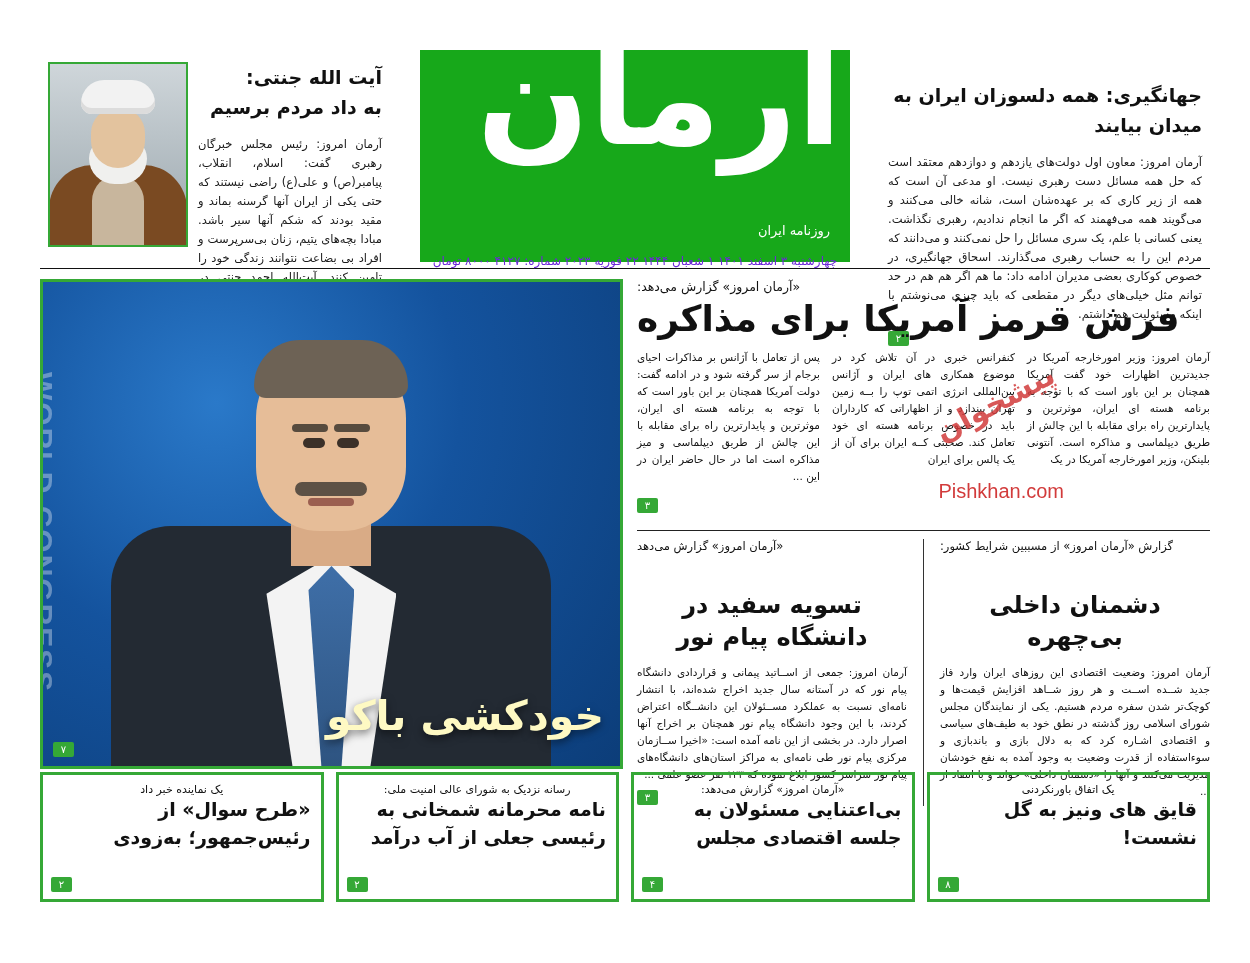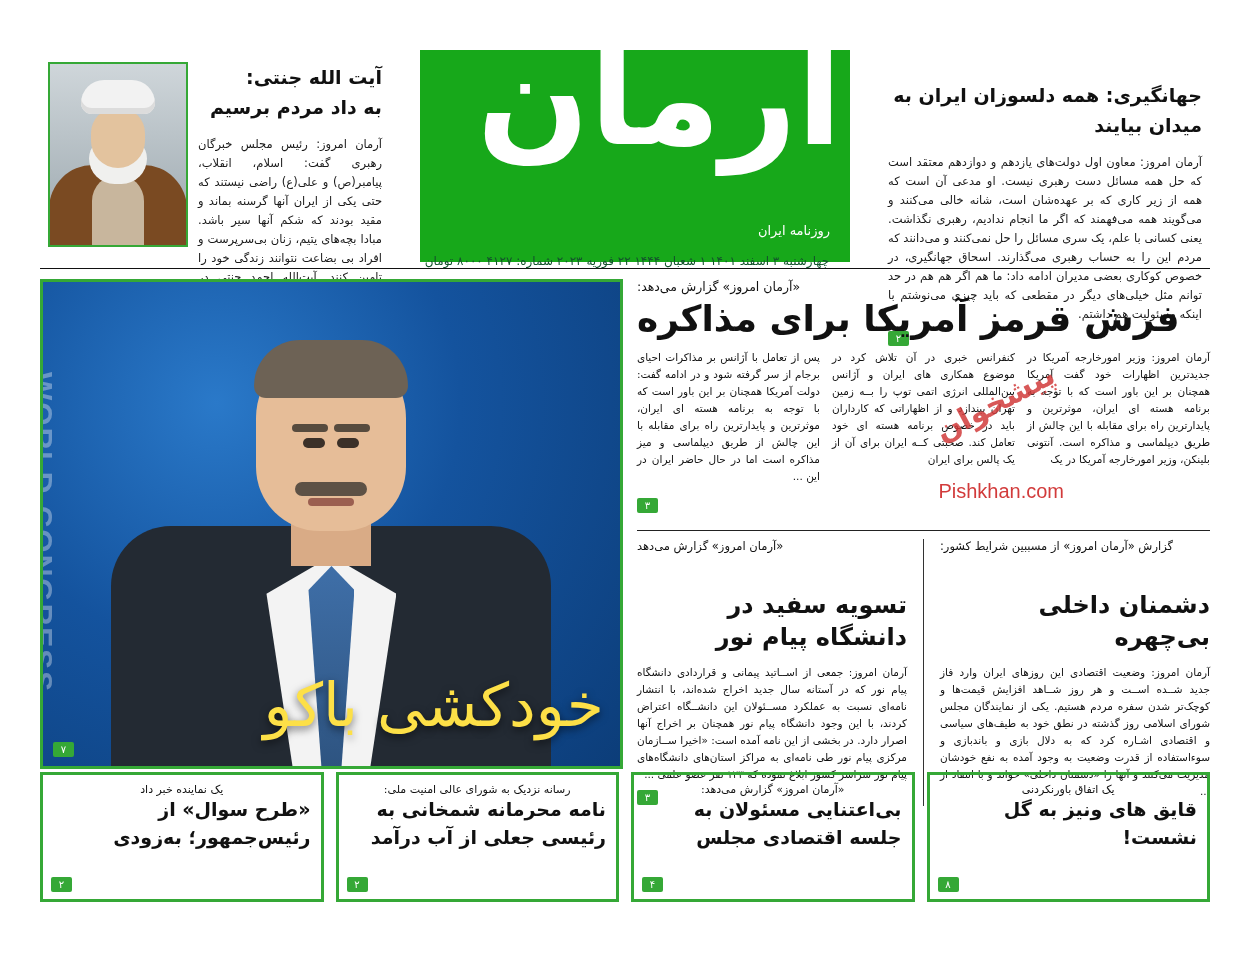--- a/index.html
+++ b/index.html
@@ -111,25 +111,25 @@
     right: 20px;
     bottom: 22px;
     color: #ffffff;
     font-size: 13px;
     line-height: 1.5;
     text-align: right;
   }
   .date-bar {
     position: absolute;
     bottom: 0px;
-    right: 8px;
+    right: 0;
     width: 470px;
     text-align: center;
     font-size: 12px;
-    color: #14532d;
+    color: #6d28d9;
     padding-top: 6px;
     box-sizing: border-box;
   }
 
   
   .mh-photo {
     width: 140px;
     height: 185px;
     border: 2px solid #35a836;
     box-sizing: border-box;
@@ -227,21 +227,21 @@
   .two-cols {
     display: flex;
     flex-direction: row;
     gap: 16px;
   }
   .two-cols > div { flex: 1; }
   .sub-kicker { font-size: 11.5px; text-align: left; margin-bottom: 6px;}
   .sub-title {
     font-size: 24px;
     font-weight: bold;
-    text-align: right;
+    text-align: center;
     line-height: 1.35;
     margin-bottom: 10px;
     letter-spacing: -0.6px;
     margin-top: 36px;
   }
   .sub-body {
     font-size: 10.5px;
     line-height: 1.62;
     text-align: justify;
   }
@@ -335,23 +335,23 @@
     font-size: 21px;
     font-weight: bold;
     line-height: 1.65;
     text-align: right;
     text-shadow: 0 2px 4px rgba(0,0,0,.5);
   }
   .ph-overlay-title {
     position: absolute;
     right: 16px;
     bottom: 26px;
-    color: #fde047;
-    font-size: 60px;
-    font-weight: normal;
+    color: #fef9c3;
+    font-size: 41px;
+    font-weight: bold;
     letter-spacing: -2px;
     text-shadow: 0 3px 8px rgba(0,0,0,.55);
   }
   .ph-page {
     position: absolute;
     left: 10px;
     bottom: 8px;
   }
 
   

